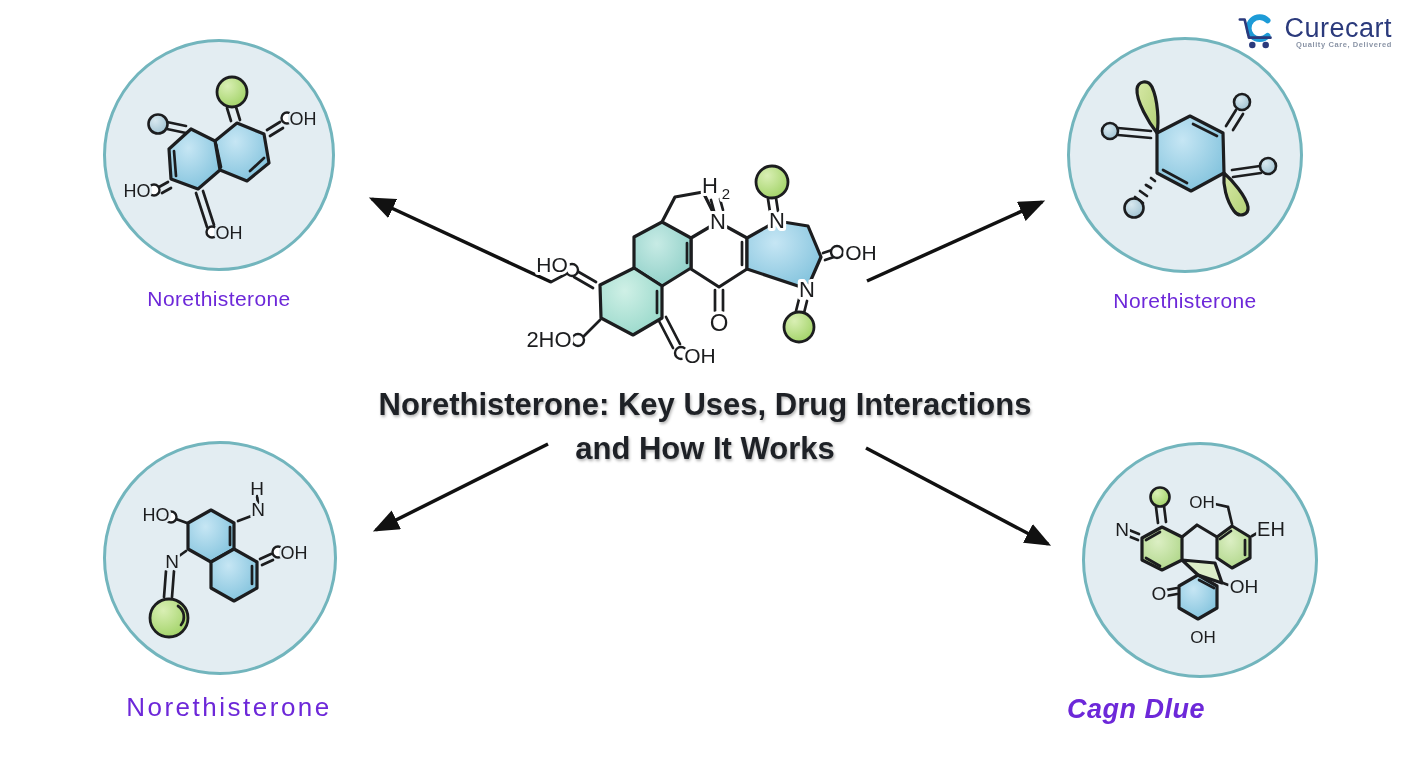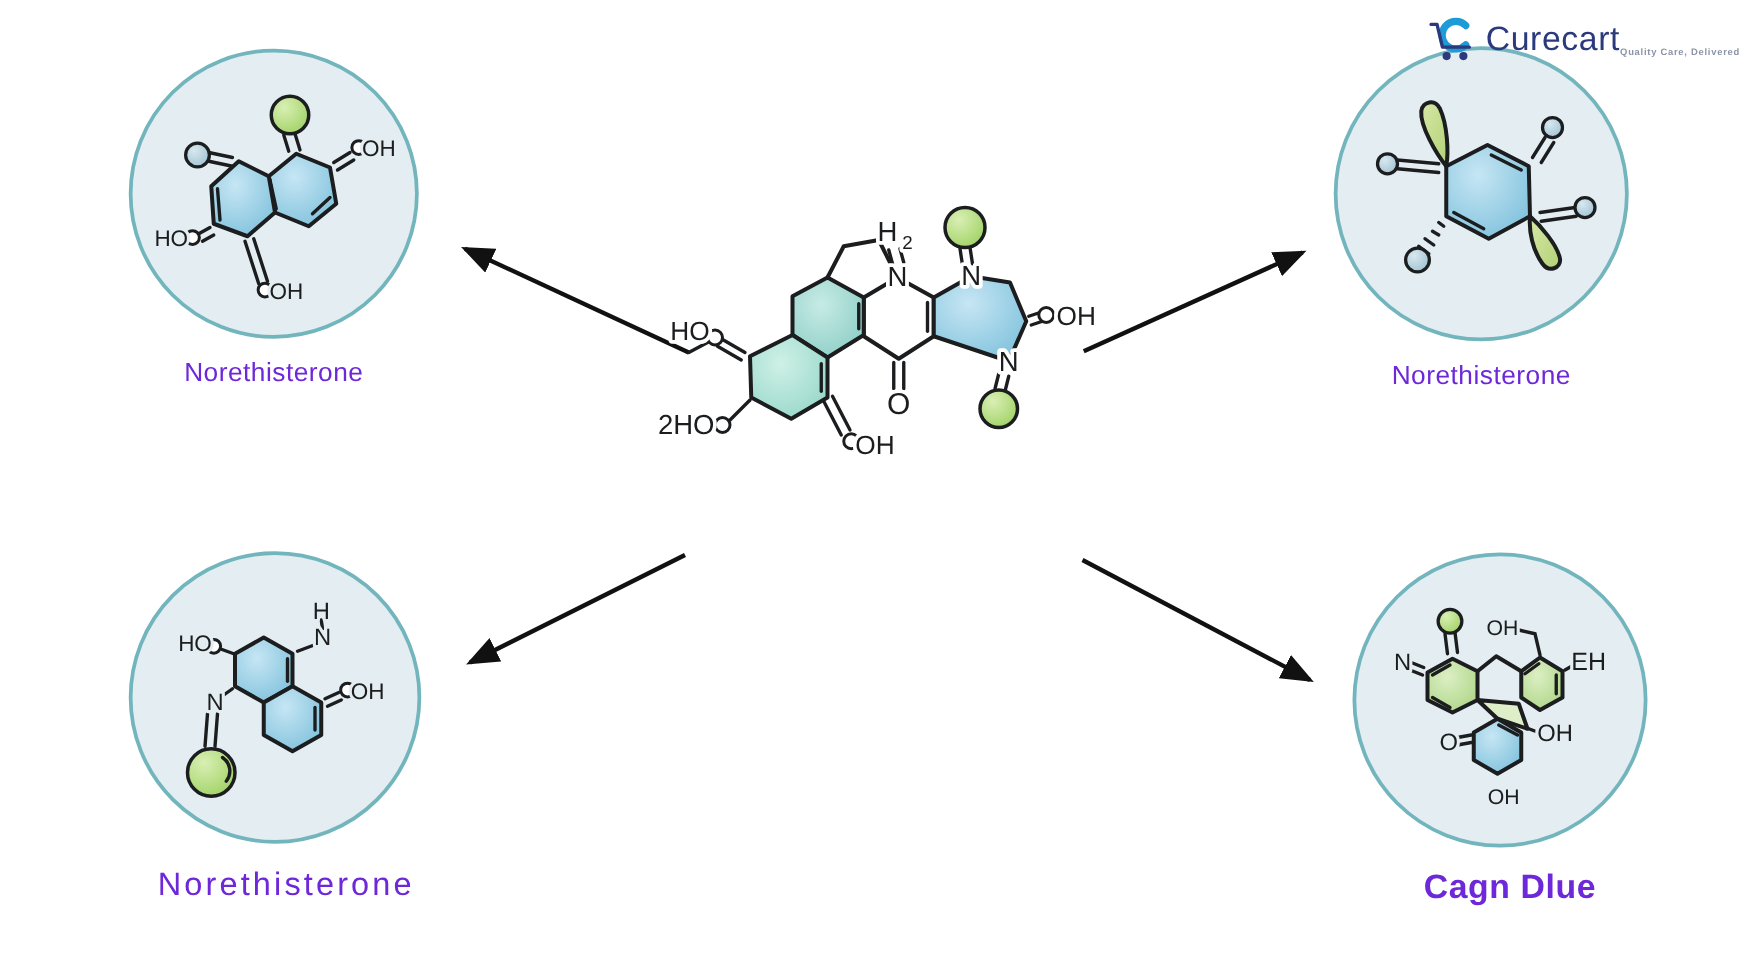--- a/index.html
+++ b/index.html
@@ -9,26 +9,26 @@
   .bubble{position:absolute;border-radius:50%;background:#e3edf2;border:3px solid #72b5bd;box-sizing:border-box;}
   .bubble svg{position:absolute;left:-3px;top:-3px;}
   .b-tl{left:103px;top:39px;width:232px;height:232px;}
   .b-tr{left:1067px;top:37px;width:236px;height:236px;}
   .b-bl{left:103px;top:441px;width:234px;height:234px;}
   .b-br{left:1082px;top:442px;width:236px;height:236px;}
   .bubble-label{position:absolute;text-align:center;color:#6d28d9;}
   .lab-tl{left:99px;top:287px;width:240px;font-size:21px;font-weight:500;letter-spacing:.4px;}
   .lab-tr{left:1065px;top:289px;width:240px;font-size:21px;font-weight:500;letter-spacing:.4px;}
   .lab-bl{left:89px;top:692px;width:280px;font-size:26px;font-weight:500;letter-spacing:2.5px;}
-  .lab-br{left:1088px;top:694px;width:240px;font-size:27px;font-weight:600;letter-spacing:.5px;}
+  .lab-br{left:1016px;top:694px;width:240px;font-size:27px;font-weight:600;letter-spacing:.5px;font-style:italic;}
   .title{position:absolute;left:352px;top:383px;width:706px;text-align:center;
          font-size:31px;line-height:44px;font-weight:700;color:#1e2126;
          text-shadow:1px 2px 3px rgba(0,0,0,.30);}
   .logo{position:absolute;right:16px;top:8px;display:flex;align-items:center;}
-  .logo-text{display:flex;flex-direction:row;align-items:flex-end;margin-left:2px;}
+  .logo-text{display:flex;flex-direction:column;align-items:flex-end;margin-left:2px;}
   .logo-name{font-size:27px;font-weight:500;color:#2b3a7c;letter-spacing:.5px;line-height:30px;}
   .logo-tagline{font-size:7.5px;color:#8a94a6;letter-spacing:.6px;margin-top:-3px;font-weight:bold;}
   .atom{font-family:"Liberation Sans",sans-serif;font-weight:500;fill:#1c1d1f;
         paint-order:stroke;stroke:#e3edf2;stroke-width:5px;stroke-linejoin:round;text-anchor:middle;}
   .atomC{font-family:"Liberation Sans",sans-serif;font-weight:500;fill:#1c1d1f;
         paint-order:stroke;stroke:#ffffff;stroke-width:6px;stroke-linejoin:round;text-anchor:middle;}
   .ring{stroke:#1c1d1f;stroke-width:3.2;stroke-linejoin:round;}
   .bond{stroke:#1c1d1f;stroke-width:2.7;stroke-linecap:round;fill:none;}
   .dot{fill:#fff;stroke:#1c1d1f;stroke-width:2.4;}
   .arrow{stroke:#111;stroke-width:3.5;}
@@ -245,20 +245,24 @@
       <text class="atom" x="162" y="151" font-size="19">OH</text>
       <text class="atom" x="121" y="201" font-size="17">OH</text>
     </svg>
   </div>
 
   <div class="bubble-label lab-tl">Norethisterone</div>
   <div class="bubble-label lab-tr">Norethisterone</div>
   <div class="bubble-label lab-bl">Norethisterone</div>
   <div class="bubble-label lab-br">Cagn Dlue</div>
 
+  <div class="title">
+    <div>Norethisterone: Key Uses, Drug Interactions</div>
+    <div>and How It Works</div>
+  </div>
 
   <div class="logo">
     <svg width="46" height="46" viewBox="0 0 48 48">
       <path d="M33,13 A11.5,11.5 0 1 0 33,29" fill="none" stroke="#1d9bd7" stroke-width="6" stroke-linecap="round"></path>
       <path d="M4,12 L9,12 L13.5,31 L36,31" fill="none" stroke="#2b3a7c" stroke-width="2.8" stroke-linecap="round" stroke-linejoin="round"></path>
       <circle cx="17" cy="38.5" r="3.4" fill="#2b3a7c"></circle>
       <circle cx="31" cy="38.5" r="3.4" fill="#2b3a7c"></circle>
     </svg>
     <div class="logo-text">
       <div class="logo-name">Curecart</div>

